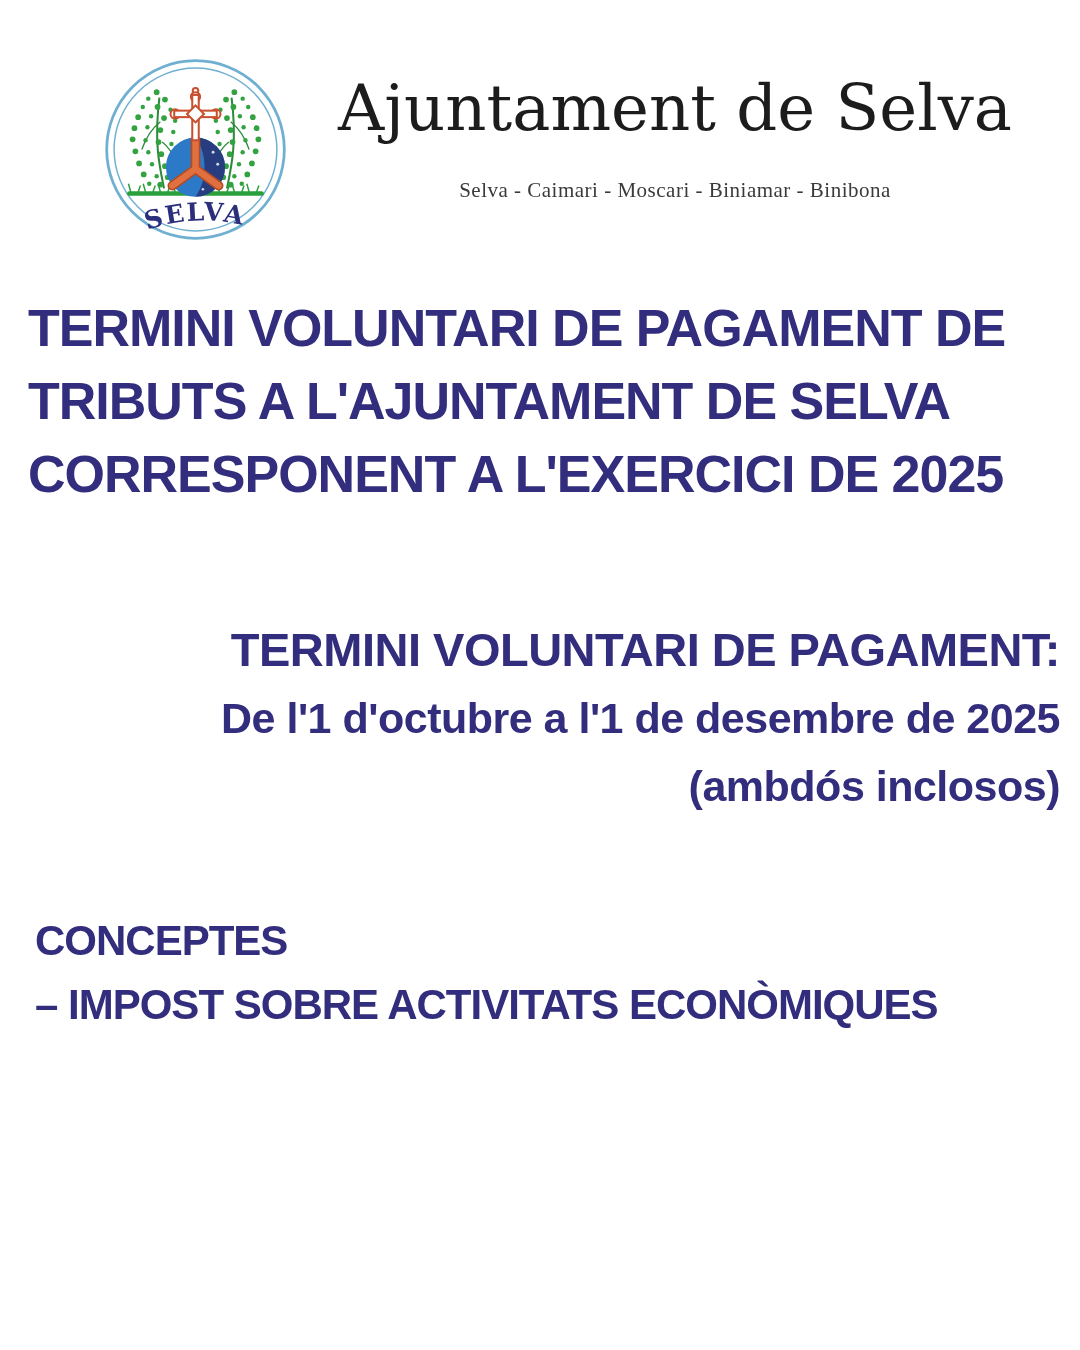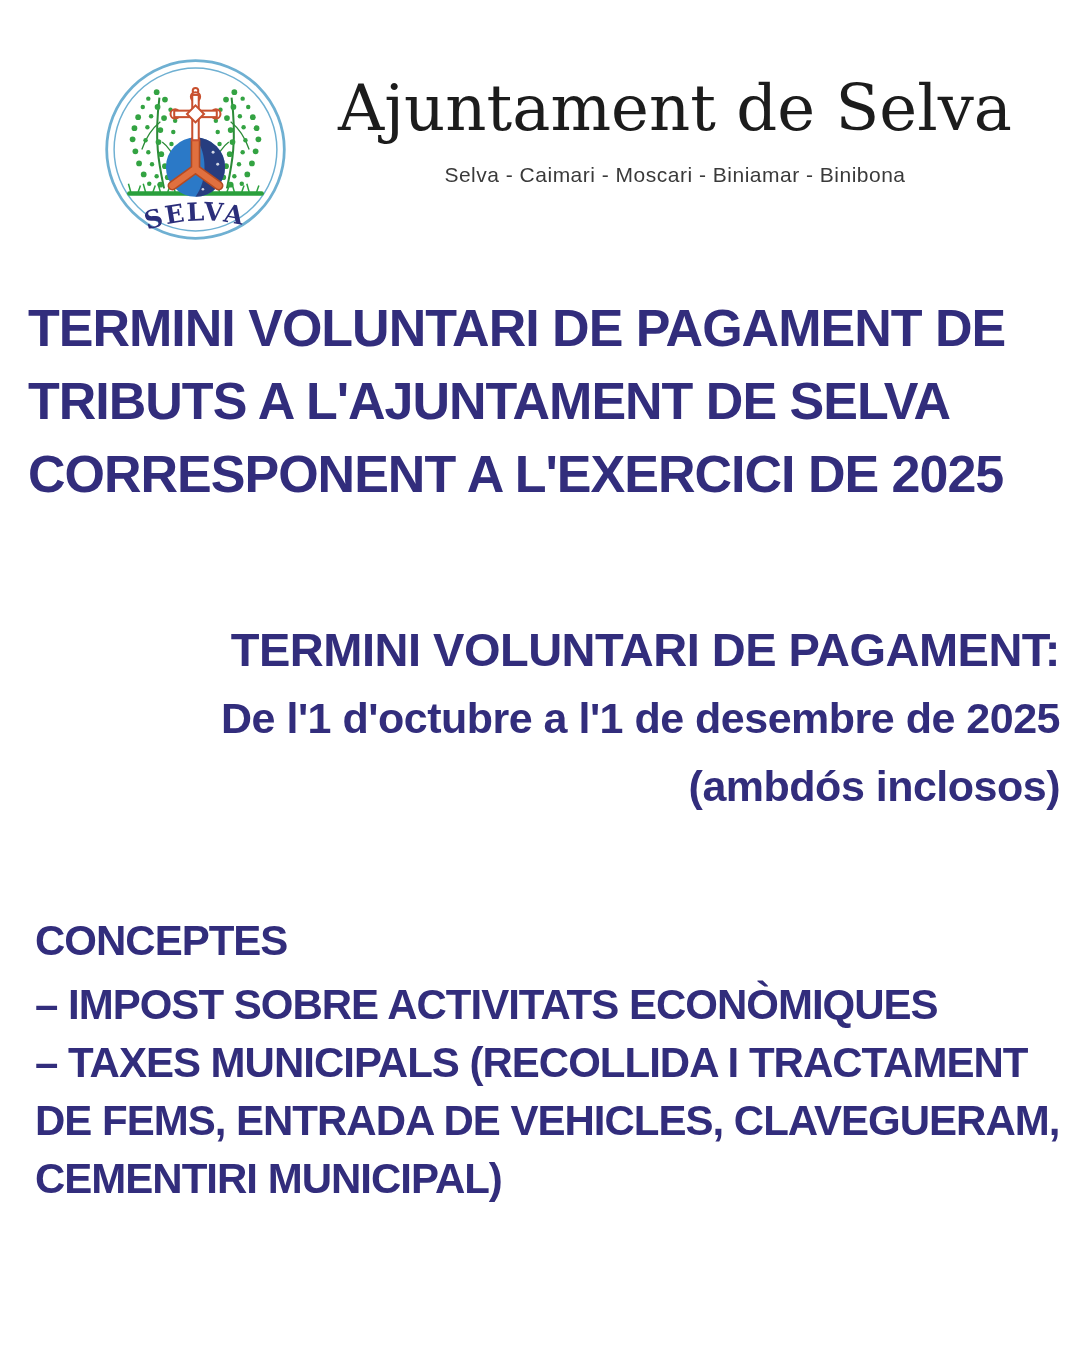--- a/index.html
+++ b/index.html
@@ -30,22 +30,22 @@
   .leaf{fill:var(--seal-tree);}
   .blade{stroke:var(--seal-grass);stroke-width:1.6;fill:none;}
 
   .brand{position:absolute;left:330px;top:72px;width:690px;text-align:center;color:var(--header-text);}
   .brand-title{
     font-family:"DejaVu Serif",serif;
     font-size:64px;line-height:1.15;font-weight:400;
     white-space:nowrap;
   }
   .brand-sub{
-    font-family:Liberation Sans, sans-serif;
-    font-size:21px;margin-top:17px;color:#3a3a3a;
+    font-family:Liberation Serif, serif;
+    font-size:21px;margin-top:32px;color:#3a3a3a;
     letter-spacing:.5px;white-space:nowrap;
   }
 
   .main-title{
     position:absolute;top:292px;left:28px;right:20px;
     color:var(--ink);
     font-weight:bold;font-size:52px;line-height:73px;letter-spacing:-1px;
   }
   .main-title .line{white-space:nowrap;}
 
@@ -210,16 +210,15 @@
 
   <div class="payment">
     <div class="payment-heading">TERMINI VOLUNTARI DE PAGAMENT:</div>
     <div class="payment-date">De l'1 d'octubre a l'1 de desembre de 2025</div>
     <div class="payment-note">(ambdós inclosos)</div>
   </div>
 
   <div class="concepts">
     <div class="concepts-heading">CONCEPTES</div>
     <div class="concept-item">– IMPOST SOBRE ACTIVITATS ECONÒMIQUES</div>
-    <div class="concept-item">– TAXES MUNICIPALS (RECOLLIDA I TRACTAMENT DE FEMS, ENTRADA DE VEHICLES, CLAVEGUERAM, CEMENTIRI MUNICIPAL)</div>
   </div>
 
 </div>
 
 </body></html>

